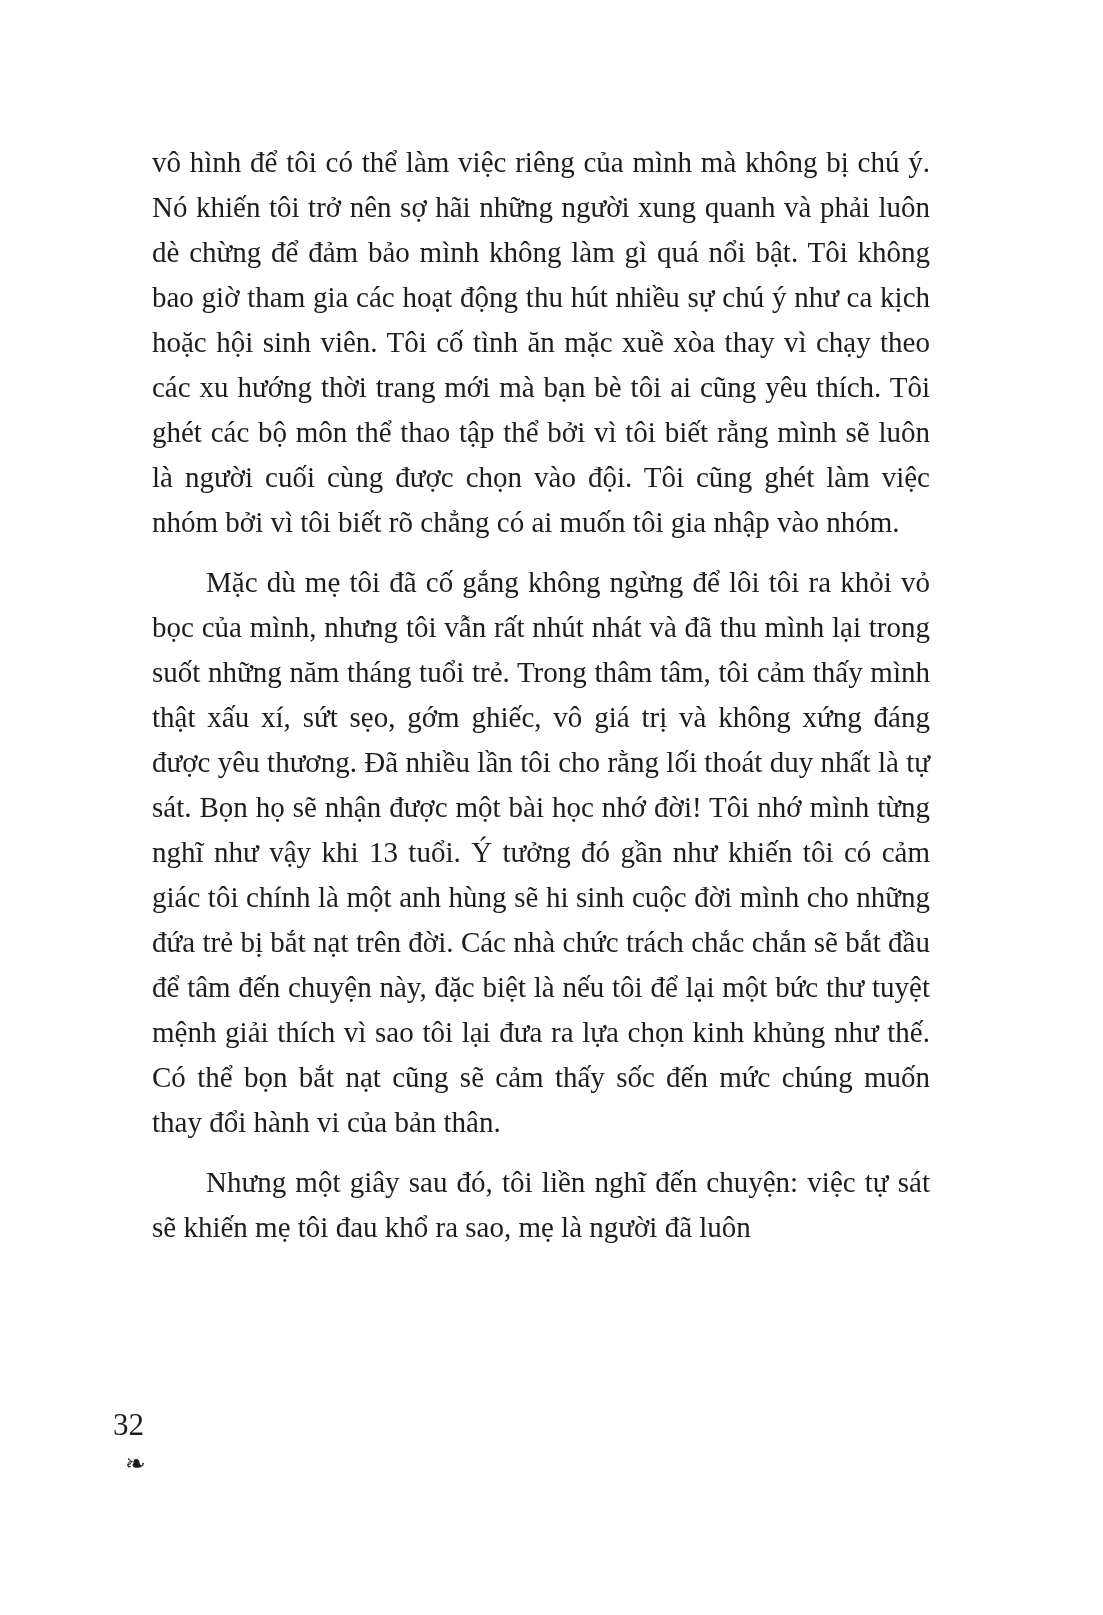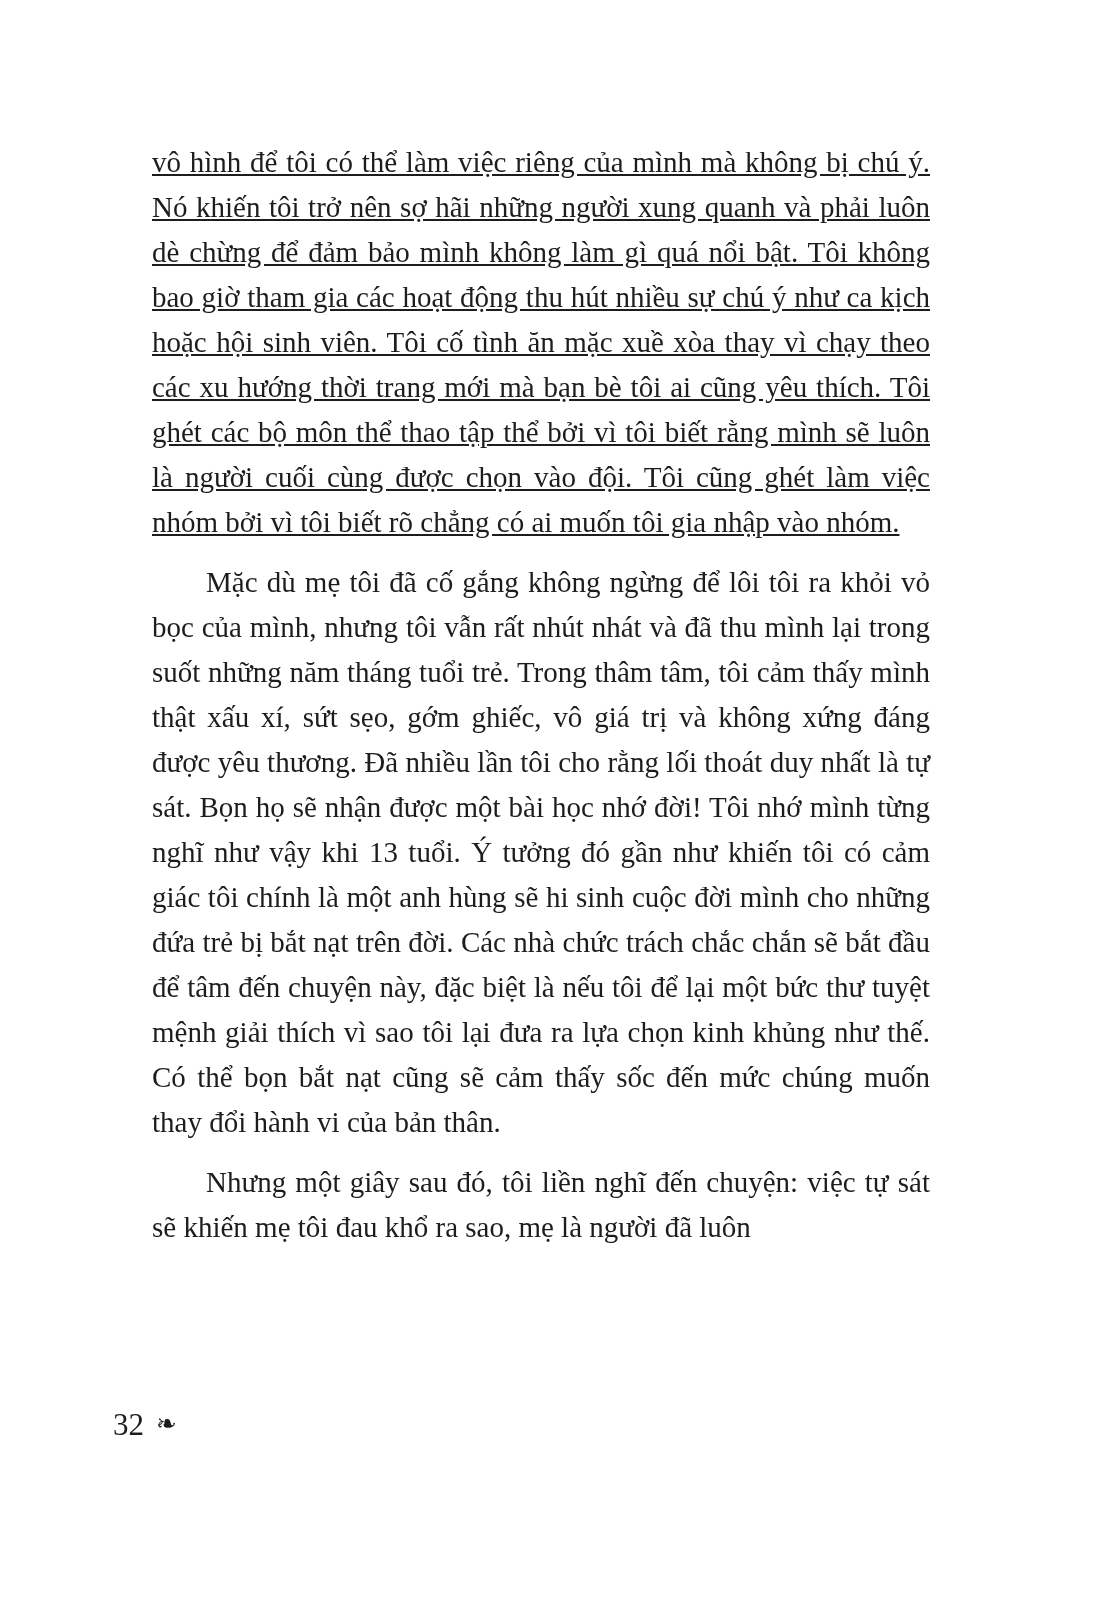--- a/index.html
+++ b/index.html
@@ -29,29 +29,29 @@
     line-height: 45px;
     text-align: justify;
     text-justify: inter-word;
   }
   .para {
     margin: 0 0 15px 0;
     text-indent: 54px;
   }
   .para.no-indent {
     text-indent: 0;
-    text-decoration: underline;
   }
   .footer {
     position: absolute;
     left: 113px;
     top: 1405px;
     display: flex;
-    align-items: flex-end;
+    align-items: flex-start;
     white-space: nowrap;
+    flex-direction: column;
   }
   .page-num {
     font-size: 31px;
     line-height: 40px;
   }
   .fleuron {
     font-size: 25px;
     line-height: 40px;
     margin: 0 16px 0 12px;
     transform: translateY(-1px);

